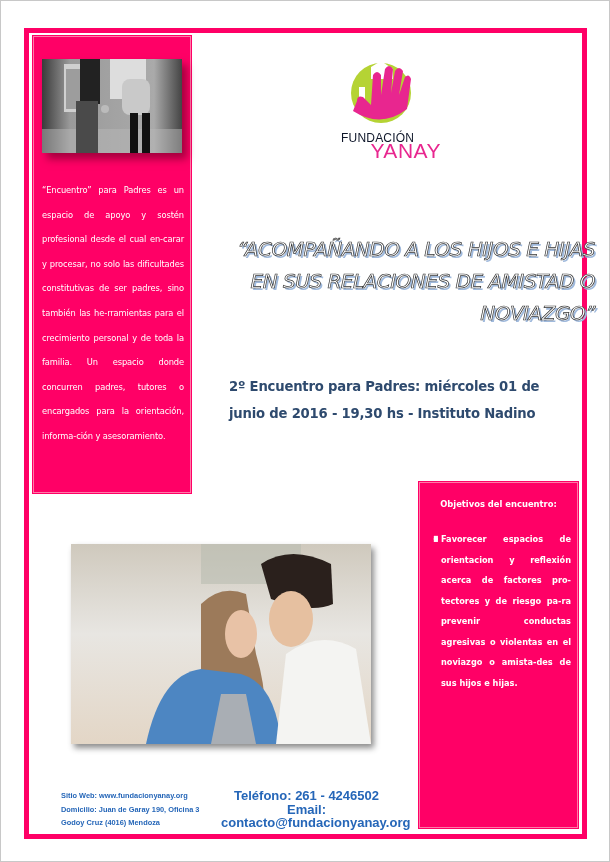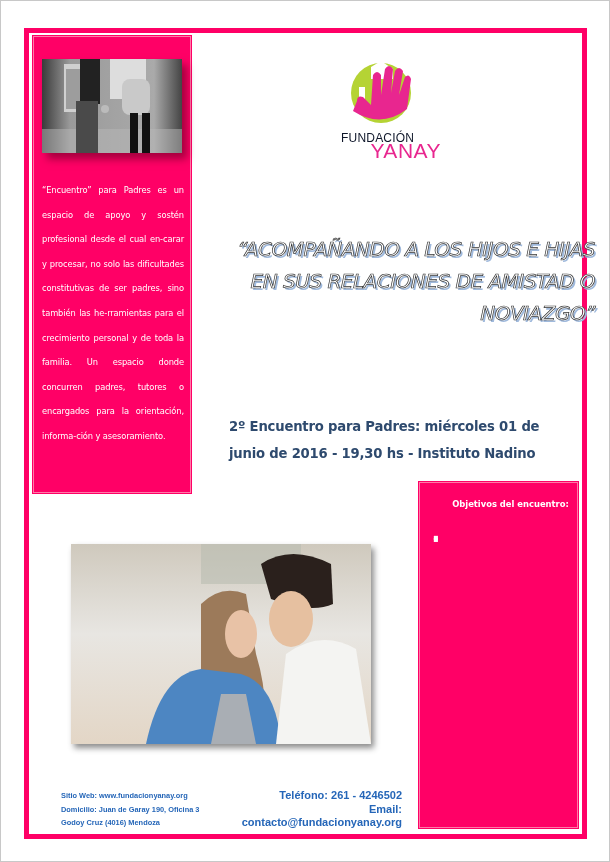--- a/index.html
+++ b/index.html
@@ -6,29 +6,29 @@
   body{width:610px;height:862px;background:#fff;position:relative;overflow:hidden;font-family:"DejaVu Sans",sans-serif;}
   .page{position:absolute;left:0;top:0;width:608px;height:860px;border:1px solid #c8c8c8;background:#fff;}
   .frame{position:absolute;left:23px;top:27px;width:553px;height:801px;border:5px solid #ff0066;border-left-width:5px;}
   .left-box{position:absolute;left:32px;top:35px;width:158px;height:457px;background:#ff0066;box-sizing:border-box;border:1px solid #ff7aa8;outline:1px solid #ff0066;}
   .bw-photo{position:absolute;left:41px;top:58px;width:140px;height:94px;box-shadow:5px 6px 8px rgba(90,0,30,0.55);overflow:hidden;background:#777;}
   .left-text{position:absolute;left:41px;top:177px;width:142px;color:#fff;font-family:"DejaVu Sans",sans-serif;font-weight:normal;font-size:8.3px;line-height:24.6px;text-align:justify;letter-spacing:-0.1px;}
   .logo{position:absolute;left:340px;top:58px;width:100px;height:116px;}
   .logo-text1{position:absolute;left:0;top:72px;width:100px;text-align:left;color:#0f172a;font-family:"Liberation Sans",sans-serif;font-size:12px;letter-spacing:0.2px;}
   .logo-text2{position:absolute;left:0;top:80px;width:100px;text-align:right;color:#e8268f;font-family:"Liberation Sans",sans-serif;font-size:21px;letter-spacing:0.5px;}
   .title{position:absolute;left:200px;top:232px;width:370px;text-align:right;color:#fff;font-family:"DejaVu Sans",sans-serif;font-size:20px;line-height:32px;letter-spacing:-0.5px;font-style:italic;-webkit-text-stroke:0.7px #333;text-shadow:2px 2px 0 #9fb9dc;margin-left:24px;}
-  .event{position:absolute;left:228px;top:372px;width:340px;color:#2e4a6e;font-family:"DejaVu Sans",sans-serif;font-weight:bold;font-size:13.2px;line-height:27px;letter-spacing:-0.2px;margin-top:40px;}
+  .event{position:absolute;left:228px;top:372px;width:340px;color:#2e4a6e;font-family:"DejaVu Sans",sans-serif;font-weight:bold;font-size:13.2px;line-height:27px;letter-spacing:-0.2px;}
   .kiss-photo{position:absolute;left:70px;top:543px;width:300px;height:200px;box-shadow:3px 4px 6px rgba(0,0,0,0.45);overflow:hidden;}
   .right-box{position:absolute;left:418px;top:481px;width:159px;height:346px;background:#ff0066;box-sizing:border-box;border:1px solid #ff7aa8;outline:1px solid #ff0066;}
-  .right-title{position:absolute;left:418px;top:498px;width:159px;text-align:center;color:#fff;font-weight:bold;font-size:8.4px;padding-left:12px;}
+  .right-title{position:absolute;left:418px;top:498px;width:159px;text-align:center;color:#fff;font-weight:bold;font-size:8.4px;}
   .obj-list{position:absolute;left:432px;top:526px;width:138px;margin:0;padding:0;list-style:none;color:#fff;font-weight:bold;font-size:8.2px;line-height:20.5px;text-align:justify;}
   .obj-list li{position:relative;padding-left:8px;}
   .obj-list li .bullet{position:absolute;left:0;top:0;}
   .footer-left{position:absolute;left:60px;top:788px;color:#2566b8;font-family:"Liberation Sans",sans-serif;font-weight:bold;font-size:7.4px;line-height:13.5px;}
-  .footer-right{position:absolute;left:230px;top:788px;width:171px;text-align:right;color:#2566b8;font-family:"Liberation Sans",sans-serif;font-weight:bold;font-size:11px;line-height:13.5px;}
+  .footer-right{position:absolute;left:220px;top:788px;width:171px;text-align:center;color:#2566b8;font-family:"Liberation Sans",sans-serif;font-weight:bold;font-size:13px;line-height:13.5px;}
 </style>
 </head>
 <body>
 
 <div class="page">
   <div class="frame"></div>
 
   <div class="left-box"></div>
   <div class="bw-photo">
     <svg width="140" height="94" viewBox="0 0 140 94">
@@ -88,21 +88,21 @@
       <path d="M190 20 Q220 0 260 20 L262 60 Q240 70 200 55 Z" fill="#2a201c"></path>
       <ellipse cx="220" cy="75" rx="22" ry="28" fill="#e6c0a0"></ellipse>
       <path d="M215 110 Q250 85 285 105 L300 200 L205 200 Z" fill="#f4f4f2"></path>
     </svg>
   </div>
 
   <div class="right-box"></div>
   <div class="right-title">Objetivos del encuentro:</div>
   <ul class="obj-list">
     <li><span class="bullet">▪</span></li>
-    <li style="margin-top:2px;"><span class="bullet">▪</span></li>
+    <li style="margin-top:2px;"><span class="bullet">▪</span><span>Favorecer espacios de orientacion y reflexión acerca de factores pro-tectores y de riesgo pa-ra prevenir conductas agresivas o violentas en el noviazgo o amista-des de sus hijos e hijas.</span></li>
   </ul>
 
   <div class="footer-left">
     <div>Sitio Web: www.fundacionyanay.org</div>
     <div>Domicilio: Juan de Garay 190, Oficina 3</div>
     <div>Godoy Cruz (4016) Mendoza</div>
   </div>
   <div class="footer-right">
     <div>Teléfono: 261 - 4246502</div>
     <div>Email: contacto@fundacionyanay.org</div>

